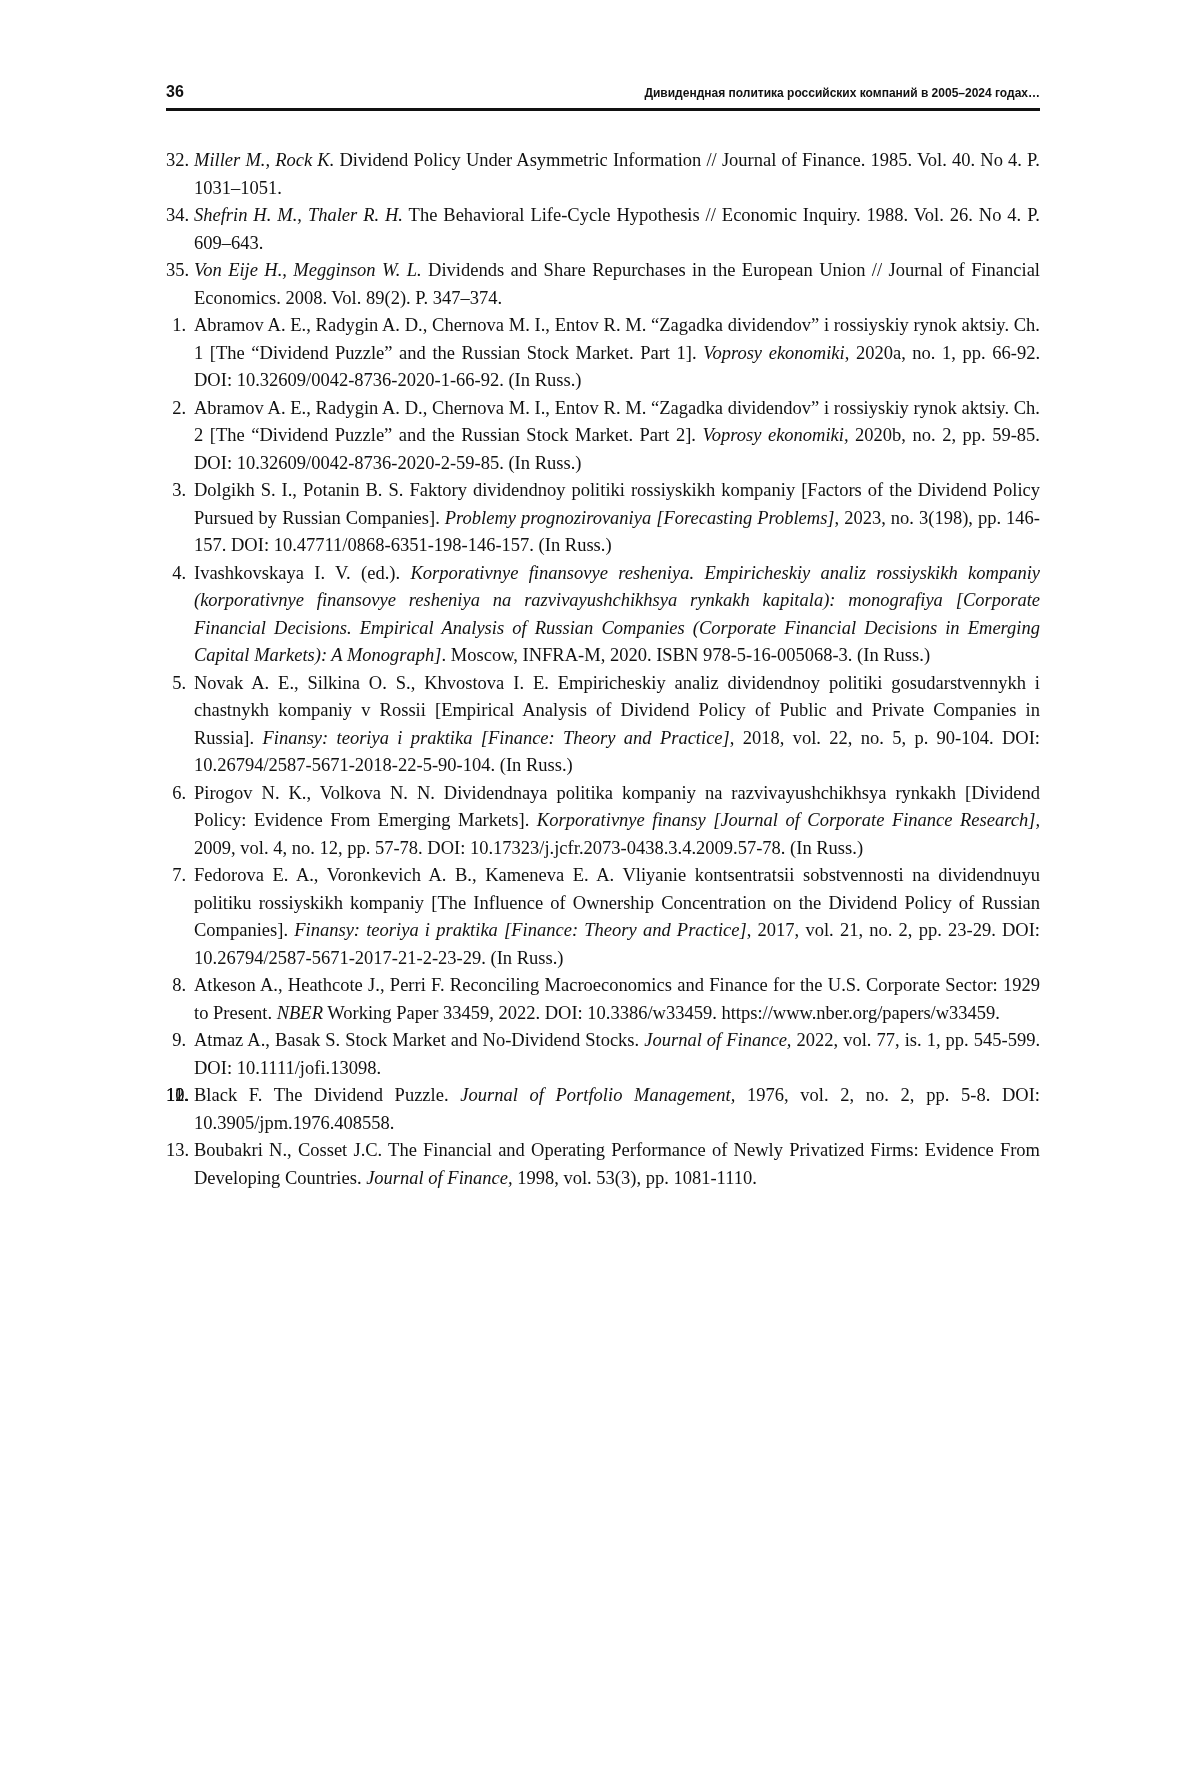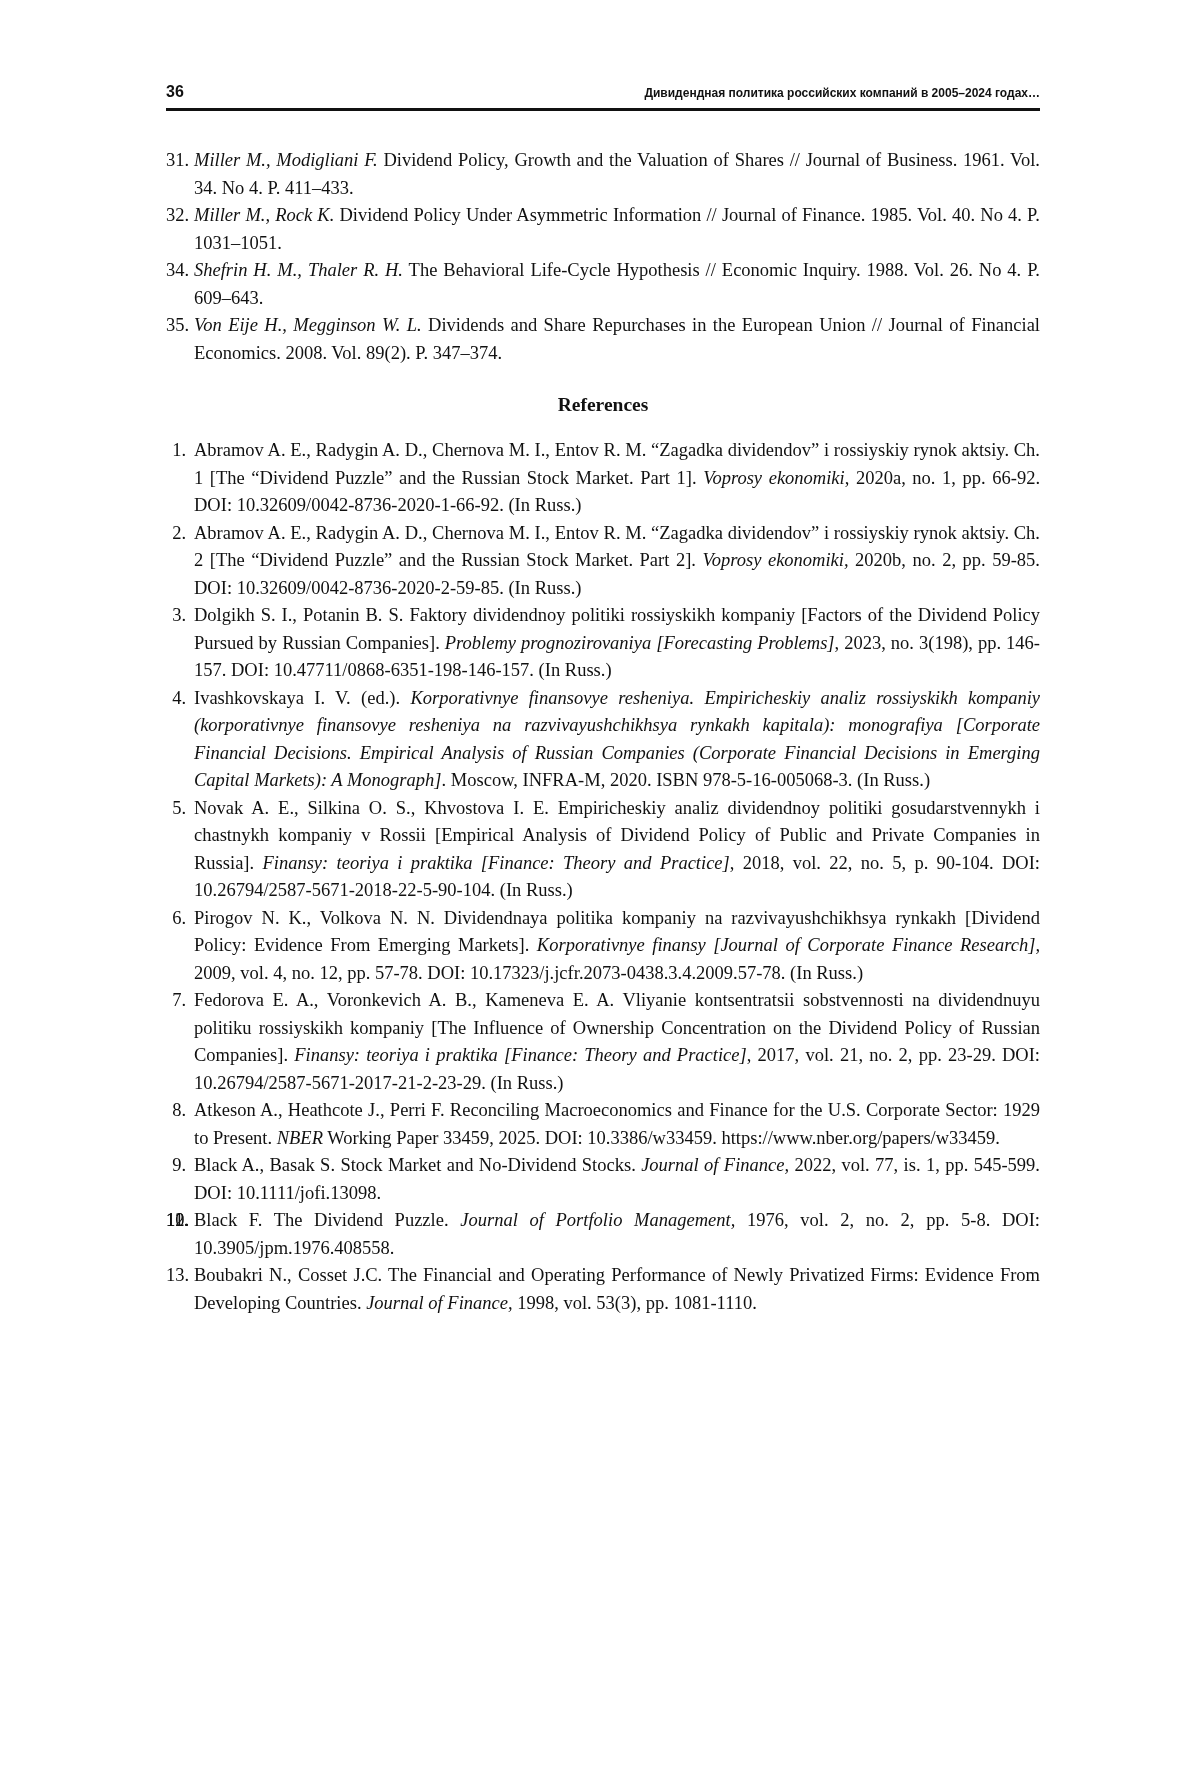--- a/index.html
+++ b/index.html
@@ -66,39 +66,35 @@
 <body>
 
 <div class="page">
 
   <div class="running-header">
     <span class="page-number">36</span>
     <span class="running-title">Дивидендная политика российских компаний в 2005–2024 годах…</span>
   </div>
 
   <ol class="ref-list">
-  <li class="ref-item">
-    <span class="ref-num">31.</span><span class="ref-text"><i>Miller M., Modigliani F.</i><span> Dividend Policy, Growth and the Valuation of Shares // Journal of Business. 1961. Vol. 34. No 4. P. 411–433.</span></span>
-  </li>
 
   <li class="ref-item">
     <span class="ref-num">32.</span><span class="ref-text"><i>Miller M., Rock K.</i><span> Dividend Policy Under Asymmetric Information // Journal of Finance. 1985. Vol. 40. No 4. P. 1031–1051.</span></span>
   </li>
 
 
   <li class="ref-item">
     <span class="ref-num">34.</span><span class="ref-text"><i>Shefrin H. M., Thaler R. H.</i><span> The Behavioral Life-Cycle Hypothesis // Economic Inquiry. 1988. Vol. 26. No 4. P. 609–643.</span></span>
   </li>
 
   <li class="ref-item">
     <span class="ref-num">35.</span><span class="ref-text"><i>Von Eije H., Megginson W. L.</i><span> Dividends and Share Repurchases in the European Union // Journal of Financial Economics. 2008. Vol. 89(2). P. 347–374.</span></span>
   </li>
 </ol>
 
-  <h2 class="section-heading">References</h2>
 
   <ol class="ref-list refs-main">
   <li class="ref-item">
     <span class="ref-num">1.</span><span class="ref-text"><span>Abramov A. E., Radygin A. D., Chernova M. I., Entov R. M. “Zagadka dividendov” i rossiyskiy rynok aktsiy. Ch. 1 [The “Dividend Puzzle” and the Russian Stock Market. Part 1]. </span><i>Voprosy ekonomiki</i><span>, 2020a, no. 1, pp. 66-92. DOI: 10.32609/0042-8736-2020-1-66-92. (In Russ.)</span></span>
   </li>
 
   <li class="ref-item">
     <span class="ref-num">2.</span><span class="ref-text"><span>Abramov A. E., Radygin A. D., Chernova M. I., Entov R. M. “Zagadka dividendov” i rossiyskiy rynok aktsiy. Ch. 2 [The “Dividend Puzzle” and the Russian Stock Market. Part 2]. </span><i>Voprosy ekonomiki,</i><span> 2020b, no. 2, pp. 59-85. DOI: 10.32609/0042-8736-2020-2-59-85. (In Russ.)</span></span>
   </li>
 
@@ -116,25 +112,25 @@
 
   <li class="ref-item">
     <span class="ref-num">6.</span><span class="ref-text"><span>Pirogov N. K., Volkova N. N. Dividendnaya politika kompaniy na razvivayushchikhsya rynkakh [Dividend Policy: Evidence From Emerging Markets]. </span><i>Korporativnye finansy [Journal of Corporate Finance Research],</i><span> 2009, vol. 4, no. 12, pp. 57-78. DOI: 10.17323/j.jcfr.2073-0438.3.4.2009.57-78. (In Russ.)</span></span>
   </li>
 
   <li class="ref-item">
     <span class="ref-num">7.</span><span class="ref-text"><span>Fedorova E. A., Voronkevich A. B., Kameneva E. A. Vliyanie kontsentratsii sobstvennosti na dividendnuyu politiku rossiyskikh kompaniy [The Influence of Ownership Concentration on the Dividend Policy of Russian Companies]. </span><i>Finansy: teoriya i praktika [Finance: Theory and Practice]</i><span>, 2017, vol. 21, no. 2, pp. 23-29. DOI: 10.26794/2587-5671-2017-21-2-23-29. (In Russ.)</span></span>
   </li>
 
   <li class="ref-item">
-    <span class="ref-num">8.</span><span class="ref-text"><span>Atkeson A., Heathcote J., Perri F. Reconciling Macroeconomics and Finance for the U.S. Corporate Sector: 1929 to Present. </span><i>NBER</i><span> Working Paper 33459, 2025. DOI: 10.3386/w33459. https://www.nber.org/papers/w33459.</span></span>
+    <span class="ref-num">8.</span><span class="ref-text"><span>Atkeson A., Heathcote J., Perri F. Reconciling Macroeconomics and Finance for the U.S. Corporate Sector: 1929 to Present. </span><i>NBER</i><span> Working Paper 33459, 2022. DOI: 10.3386/w33459. https://www.nber.org/papers/w33459.</span></span>
   </li>
 
   <li class="ref-item">
-    <span class="ref-num">9.</span><span class="ref-text"><span>Black A., Basak S. Stock Market and No-Dividend Stocks. </span><i>Journal of Finance,</i><span> 2022, vol. 77, is. 1, pp. 545-599. DOI: 10.1111/jofi.13098.</span></span>
+    <span class="ref-num">9.</span><span class="ref-text"><span>Atmaz A., Basak S. Stock Market and No-Dividend Stocks. </span><i>Journal of Finance,</i><span> 2022, vol. 77, is. 1, pp. 545-599. DOI: 10.1111/jofi.13098.</span></span>
   </li>
 
   <li class="ref-item">
     <span class="ref-num">10.</span>
   </li>
 
   <li class="ref-item">
     <span class="ref-num">11.</span>
   </li>
 

